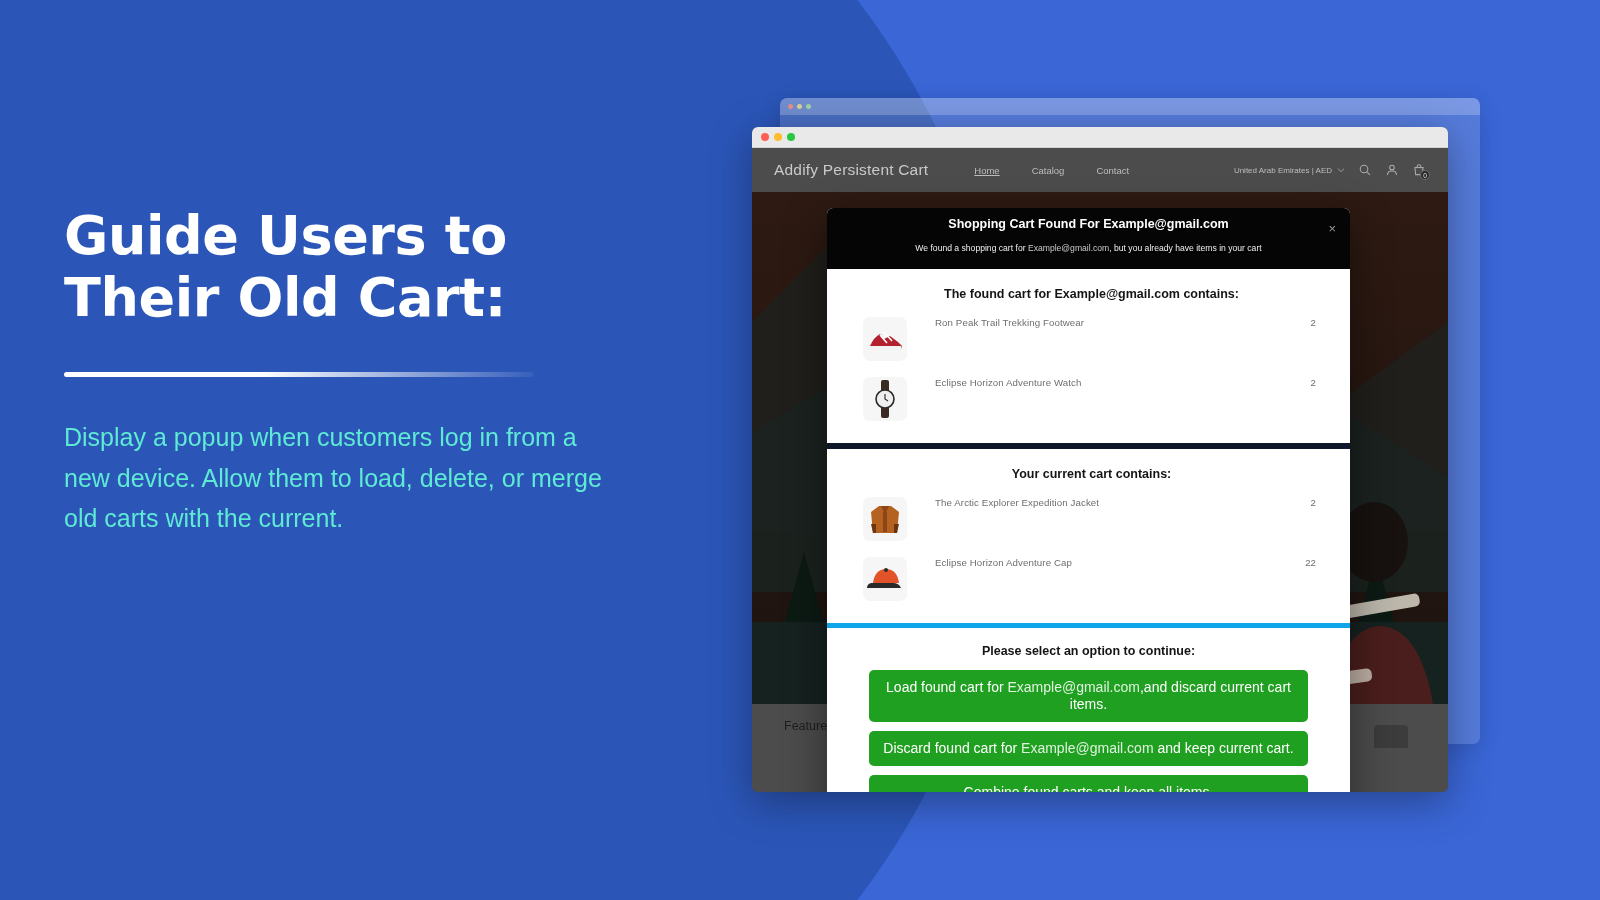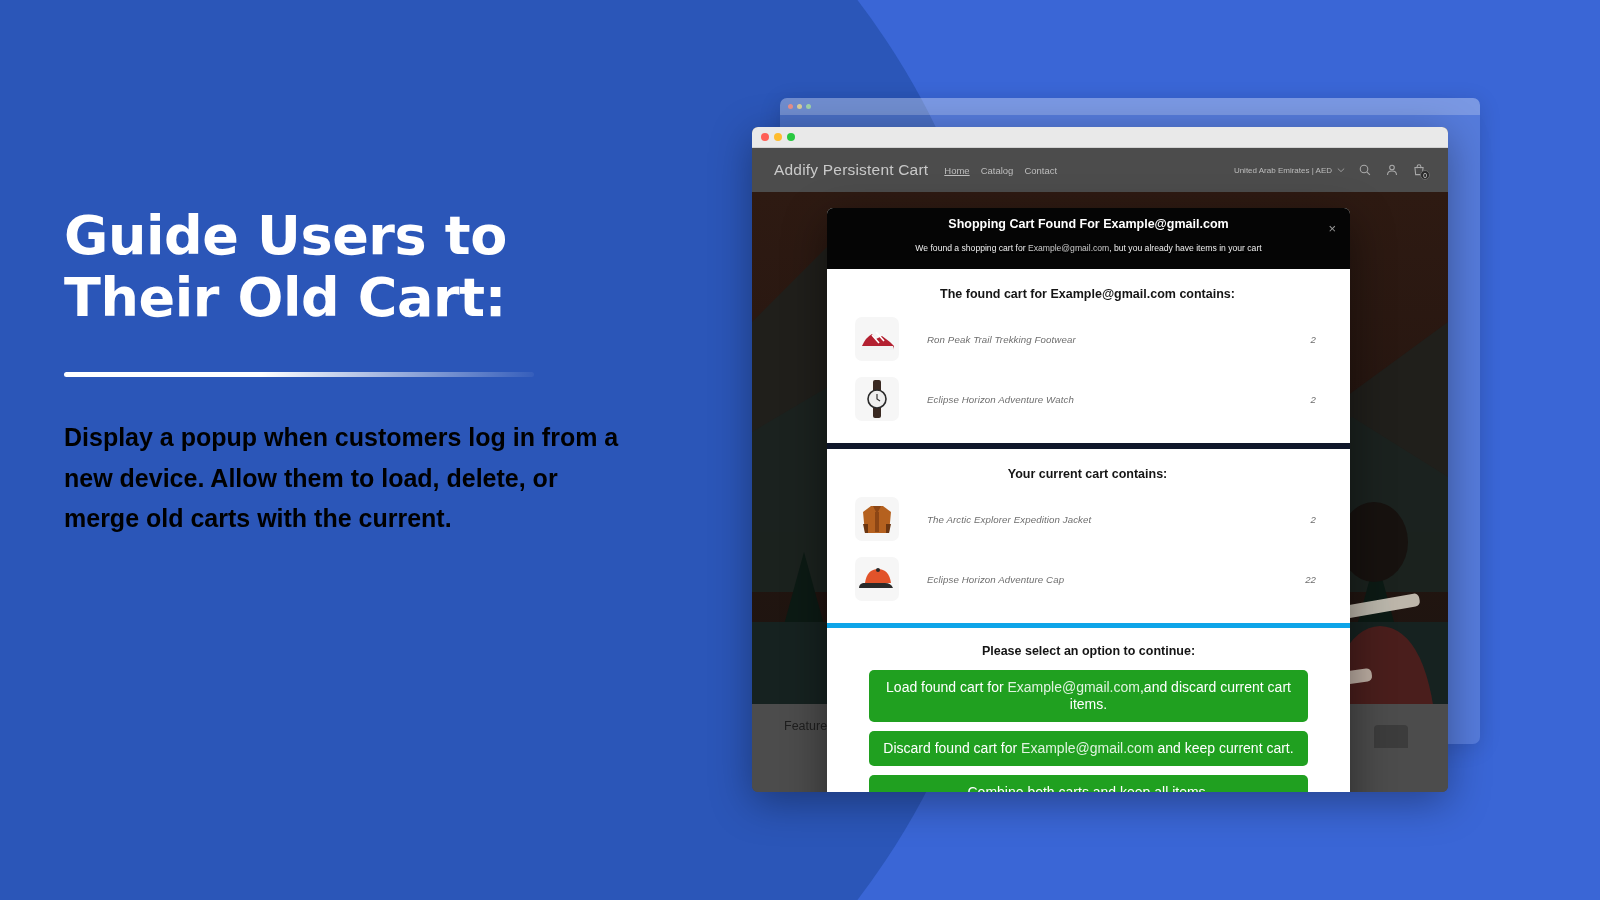--- a/index.html
+++ b/index.html
@@ -43,23 +43,23 @@
   #rule {
     margin-top: 44px;
     width: 470px; height: 5px;
     border-radius: 3px;
     background: linear-gradient(to right, #FFFFFF 0%, #FFFFFF 42%, rgba(255,255,255,0.05) 100%);
   }
   #subcopy {
     margin-top: 40px;
     font-size: 25px;
     line-height: 1.62;
-    color: #000000;
+    color: #5eead4;
     width: 560px;
-    font-weight: 700;
+    font-weight: 400;
   }
 
   
   #bg-window {
     position: absolute;
     left: 780px; top: 98px;
     width: 700px; height: 646px;
     border-radius: 7px;
     background: rgba(255,255,255,0.14);
     box-shadow: 0 4px 22px rgba(0,0,0,0.14);
@@ -110,21 +110,21 @@
     padding: 16px 22px;
     color: #D8D8D8;
     z-index: 3;
   }
   #brand {
     font-size: 15.5px;
     color: #C9C9C9;
     letter-spacing: 0.2px;
     white-space: nowrap;
   }
-  #nav-links { display: flex; align-items: center; gap: 11px; margin-left: 16px; }
+  #nav-links { display: flex; align-items: center; gap: 32px; margin-left: 46px; }
   .nav-link {
     font-size: 9.5px;
     color: #BDBDBD;
     white-space: nowrap;
   }
   .nav-link.active { text-decoration: underline; }
   #nav-right {
     margin-left: auto;
     display: flex; align-items: center; gap: 13px;
   }
@@ -219,33 +219,32 @@
     position: absolute;
     right: 14px; top: 14px;
     font-size: 13px;
     color: #9A9A9A;
     line-height: 1;
     background: none; border: none;
     cursor: pointer;
     font-family: "Liberation Sans", sans-serif;
   }
 
-  .cart-section { padding: 18px 30px 14px 28px; }
+  .cart-section { padding: 18px 30px 14px 36px; }
   .cart-section + .cart-section { border-top: 6px solid #0f172a; }
   .section-title {
     text-align: center;
     font-size: 12.5px;
     font-weight: 700;
     color: #151515;
     margin-bottom: 8px;
   }
   .cart-row {
-    display: flex; align-items: center;
+    display: flex; 
     padding: 8px 0;
-    font-style: italic;
   }
   .thumb {
     width: 44px; height: 44px;
     border-radius: 7px;
     background: #F6F6F6;
     flex: 0 0 44px;
     display: flex; align-items: center; justify-content: center;
     overflow: hidden;
   }
   .thumb svg { display: block; }
@@ -488,21 +487,21 @@
             <span>Load found cart for</span>
             <span class="email">Example@gmail.com</span><span>,and discard current cart items.</span>
           </button>
 
           <button class="opt-btn">
             <span>Discard found cart for</span>
             <span class="email">Example@gmail.com</span><span> and keep current cart.</span>
           </button>
 
           <button class="opt-btn">
-            <span>Combine both carts and keep all items.</span>
+            <span>Combine found carts and keep all items.</span>
           </button>
         </div>
 
       </div>
 
     </div>
   </div>
 </div>
 
 </body></html>

